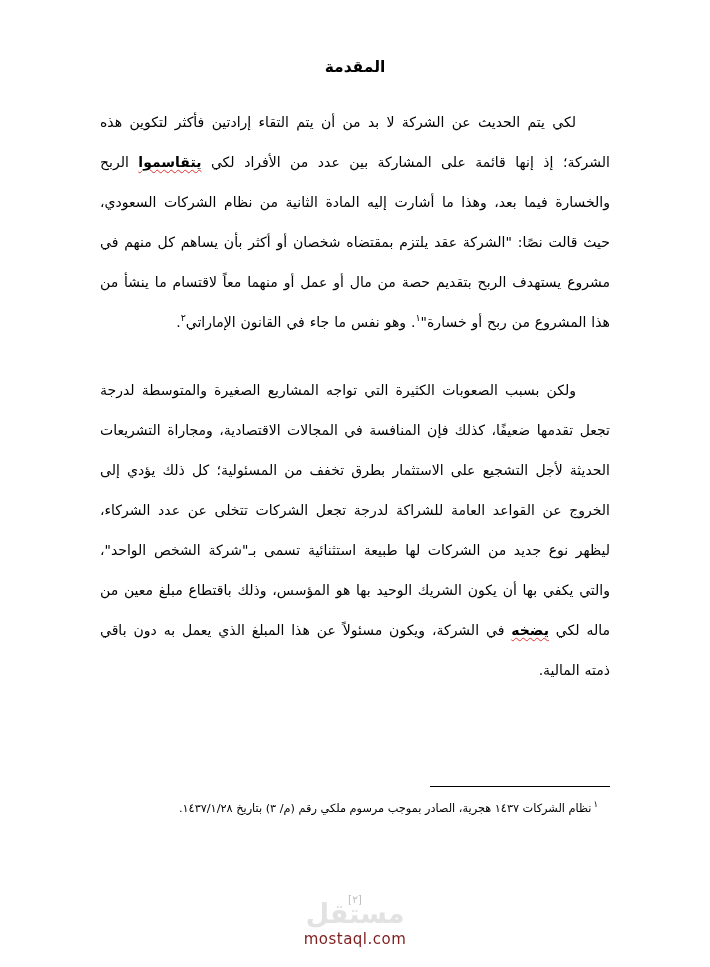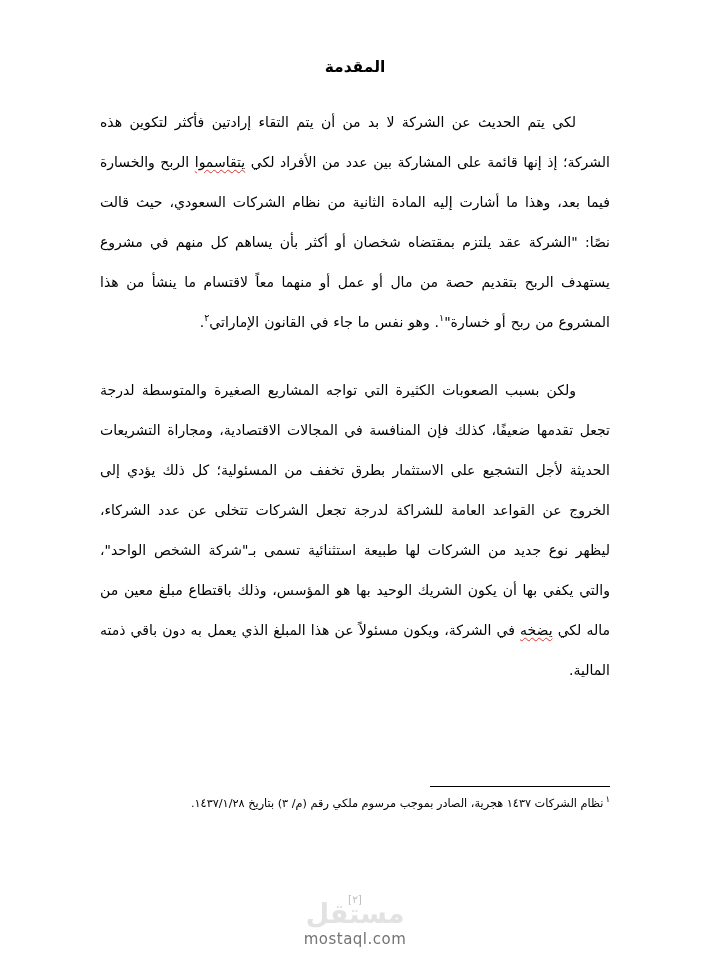--- a/index.html
+++ b/index.html
@@ -46,20 +46,21 @@
   .para.last-block {
     margin-bottom: 0;
   }
   
   .sp {
     text-decoration: underline;
     text-decoration-style: wavy;
     text-decoration-color: #e03030;
     text-decoration-thickness: 1px;
     text-underline-offset: 2px;
+    font-weight: bold;
   }
   sup.fn {
     font-size: 9.5px;
     vertical-align: super;
     line-height: 0;
   }
   
   .footnote-area {
     position: absolute;
     right: 100px;
@@ -72,21 +73,21 @@
     height: 0;
     border-top: 1px solid #000000;
     margin: 0 0 7px auto;
   }
   .footnote {
     font-size: 11.3px;
     line-height: 19px;
     color: #000000;
     text-align: justify;
     text-align-last: right;
-    margin: 0;
+    margin: 12px;
   }
   .footnote sup.mark {
     font-size: 8.5px;
     vertical-align: super;
     line-height: 0;
     margin-left: 2px;
   }
   
   .page-footer {
     position: absolute;
@@ -109,21 +110,21 @@
   }
   .wm-arabic {
     font-size: 27px;
     color: #e2e2e2;
     font-weight: bold;
     letter-spacing: 1px;
     line-height: 30px;
   }
   .wm-latin {
     font-size: 15px;
-    color: #737373;
+    color: #7f1d1d;
     letter-spacing: 0.5px;
     direction: ltr;
     line-height: 18px;
     margin-top: 1px;
   }
   .page-number {
     position: absolute;
     left: 0;
     right: 0;
     bottom: 44px;

